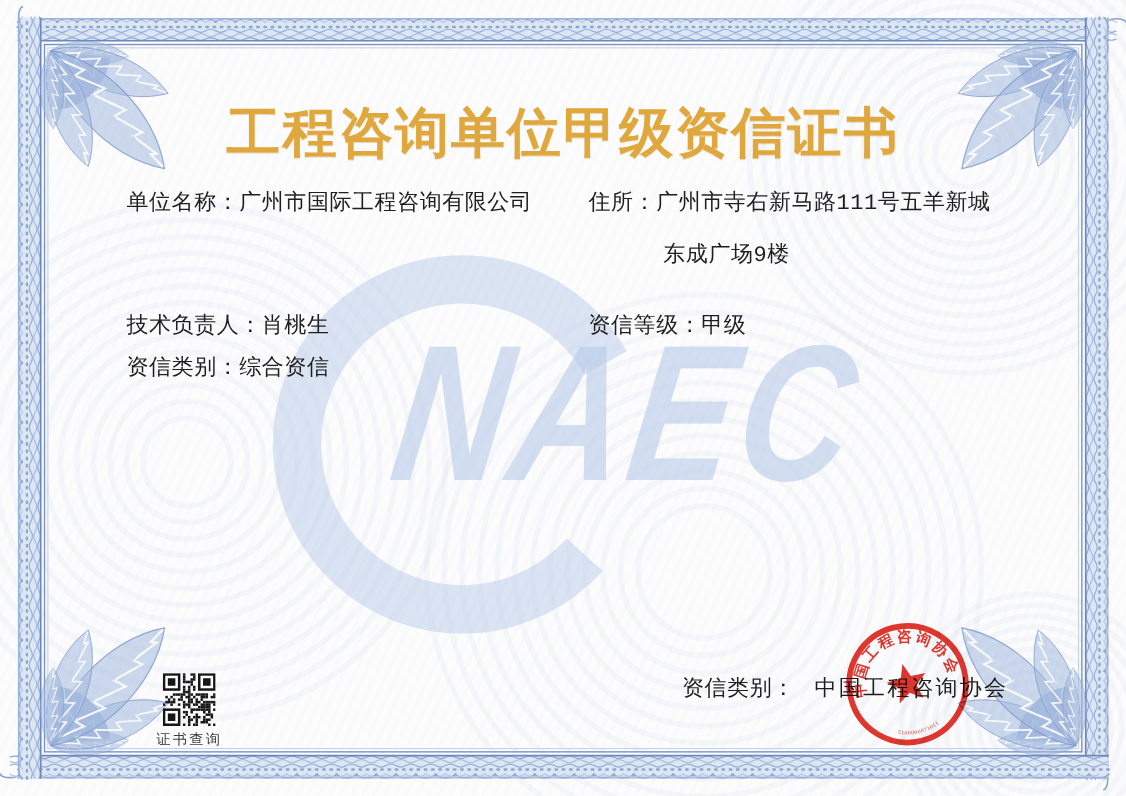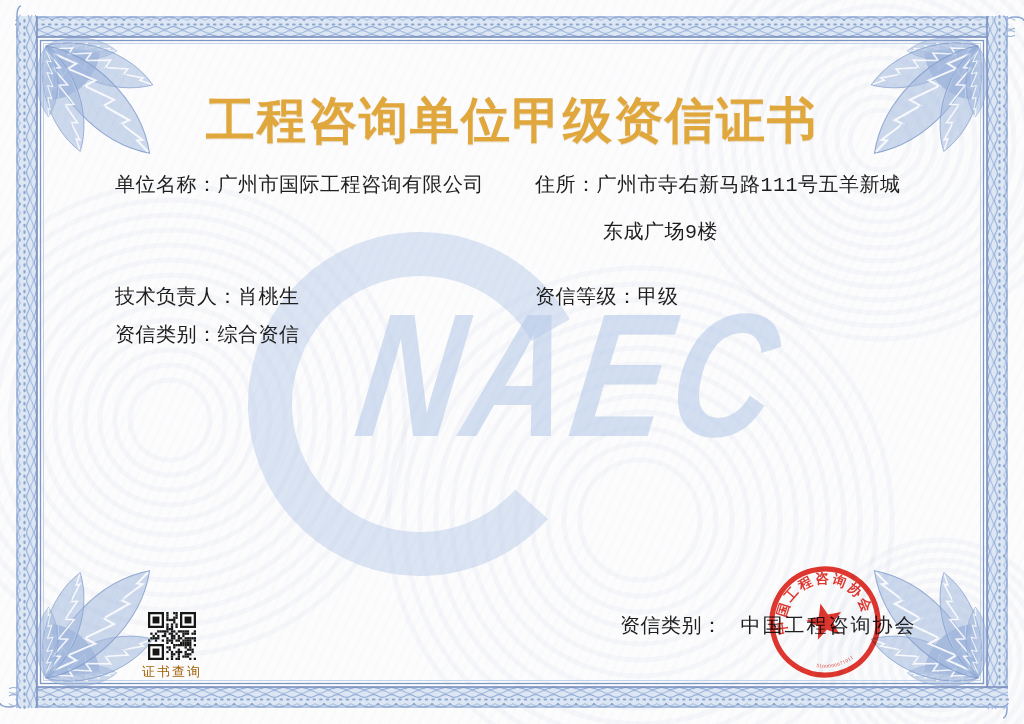--- a/index.html
+++ b/index.html
@@ -22,21 +22,21 @@
     text-shadow:0 1px 1px rgba(172,118,22,.28);
   }
   .row{position:absolute;font-size:20px;white-space:nowrap;line-height:36px;}
   .lab{font-weight:normal;letter-spacing:.5px;}
   .val{font-family:Liberation Mono, monospace;letter-spacing:.5px;margin-top:11px;}
   .addr2{display:block;margin-left:68px;}
   .issuer{position:absolute;left:620px;top:612px;font-size:20px;white-space:nowrap;z-index:2;}
   .issuer .val{margin-left:18px;letter-spacing:2px;}
   .qr{position:absolute;left:148px;top:612px;z-index:2;}
   .qr-caption{position:absolute;left:118px;top:663px;width:108px;text-align:center;
-    font-size:13px;letter-spacing:2px;color:#a16207;z-index:2;}
+    font-size:13px;letter-spacing:2px;color:#404040;z-index:2;}
   .seal{position:absolute;left:755px;top:552px;z-index:3;mix-blend-mode:multiply;opacity:.92;}
   .seal text{font-family:"Liberation Serif","DejaVu Serif",serif;}
 </style>
 </head>
 <body>
 
 <div class="page">
 
   <svg id="deco" width="1024" height="724" viewBox="0 0 1024 724">
     <g id="moire">

